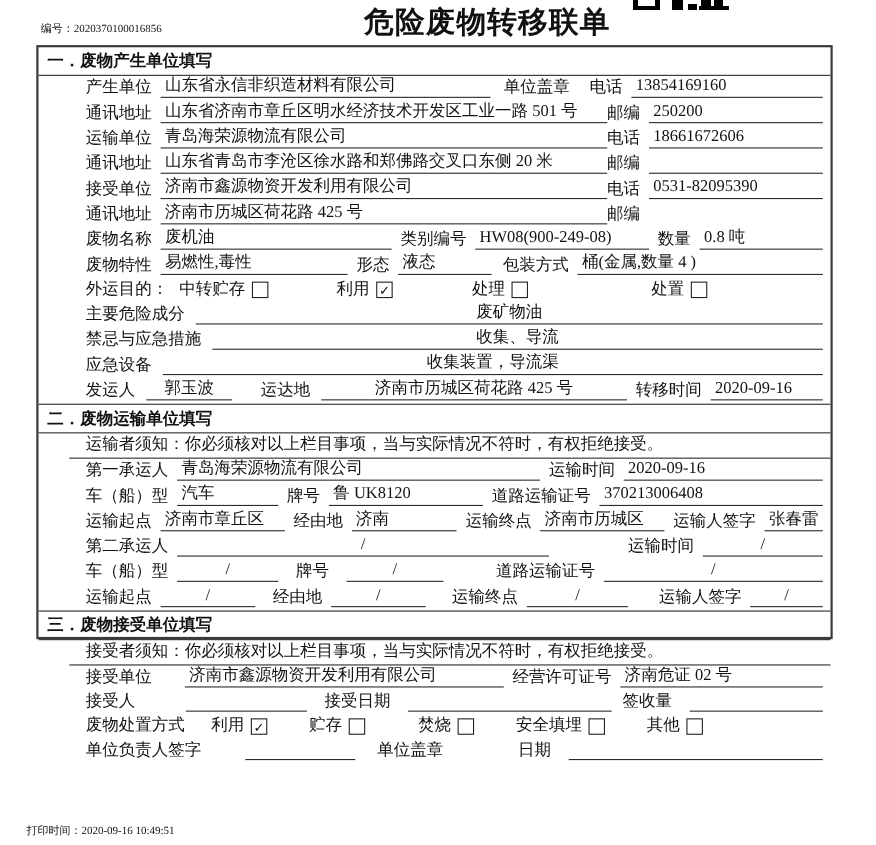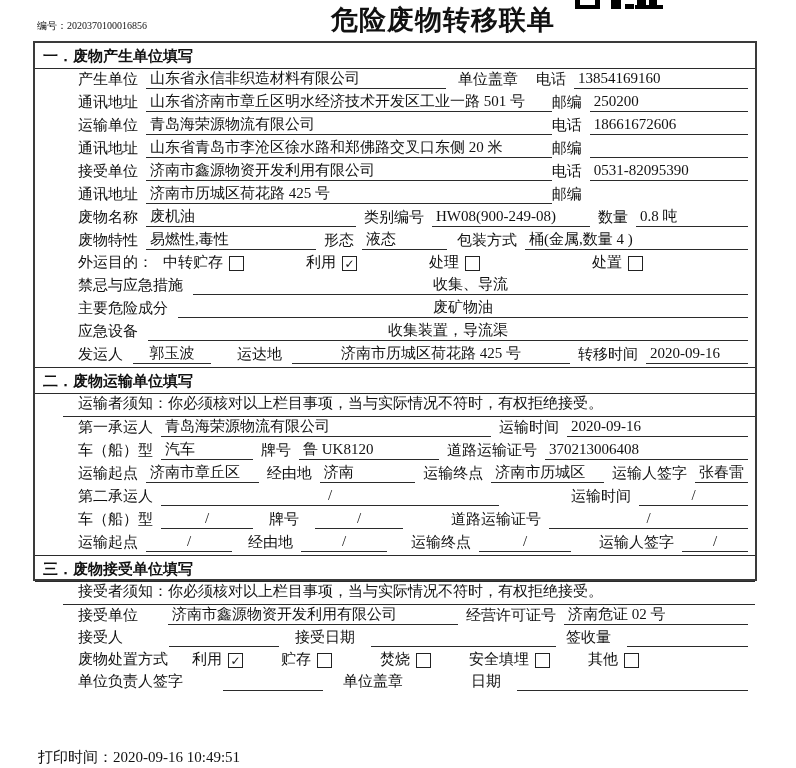--- a/index.html
+++ b/index.html
@@ -53,21 +53,21 @@
   .ml16{margin-left:16px;}.ml20{margin-left:20px;} .ml24{margin-left:24px;}
   .ml26{margin-left:26px;}.ml28{margin-left:28px;} .ml30{margin-left:30px;}
   .ml38{margin-left:38px;}.ml40{margin-left:40px;} .ml46{margin-left:46px;}
   .ml48{margin-left:48px;}.ml62{margin-left:62px;} .ml68{margin-left:68px;}
   .ml72{margin-left:72px;}.ml112{margin-left:112px;}
   .w78{width:78px;}  .w85{width:85px;}  .w86{width:86px;}  .w88{width:88px;}
   .w92{width:92px;}  .w100{width:100px;}.w110{width:110px;}.w118{width:118px;}
   .w140{width:140px;}.w158{width:158px;}.w170{width:170px;}.w185{width:185px;}
   .w210{width:210px;}.w278{width:278px;}.w290{width:290px;}.w300{width:300px;}
   .w330{width:330px;}.w338{width:338px;}.w438{width:438px;}
-  .footer{position:absolute;left:38px;top:748px;font-size:15px;white-space:nowrap;}
+  .footer{position:absolute;left:24px;top:748px;font-size:10px;white-space:nowrap;}
 </style>
 </head>
 <body>
 
 <div class="hdr-code"><span>编号：</span><span>2020370100016856</span></div>
 
 <div class="hdr-title">危险废物转移联单</div>
 
 <svg class="qr" width="88" height="9" viewBox="0 0 88 9" shape-rendering="crispEdges">
   <rect x="0" y="0" width="5" height="9" fill="#000"></rect>
@@ -172,27 +172,27 @@
       <span>处理</span>
       <span class="cb"></span>
     </span>
     <span class="opt ml112">
       <span>处置</span>
       <span class="cb"></span>
     </span>
   </div>
 
   <div class="row">
+    <span class="lb ml8">主要危险成分</span>
+    <span class="u fill ml10">废矿物油</span>
+  </div>
+
+  <div class="row">
     <span class="lb ml8">禁忌与应急措施</span>
     <span class="u fill ml10">收集、导流</span>
-  </div>
-
-  <div class="row">
-    <span class="lb ml8">主要危险成分</span>
-    <span class="u fill ml10">废矿物油</span>
   </div>
 
   <div class="row">
     <span class="lb ml8">应急设备</span>
     <span class="u fill ml10">收集装置，导流渠</span>
   </div>
 
   <div class="row">
     <span class="lb ml8">发运人</span>
     <span class="u w78 ml10">郭玉波</span>

